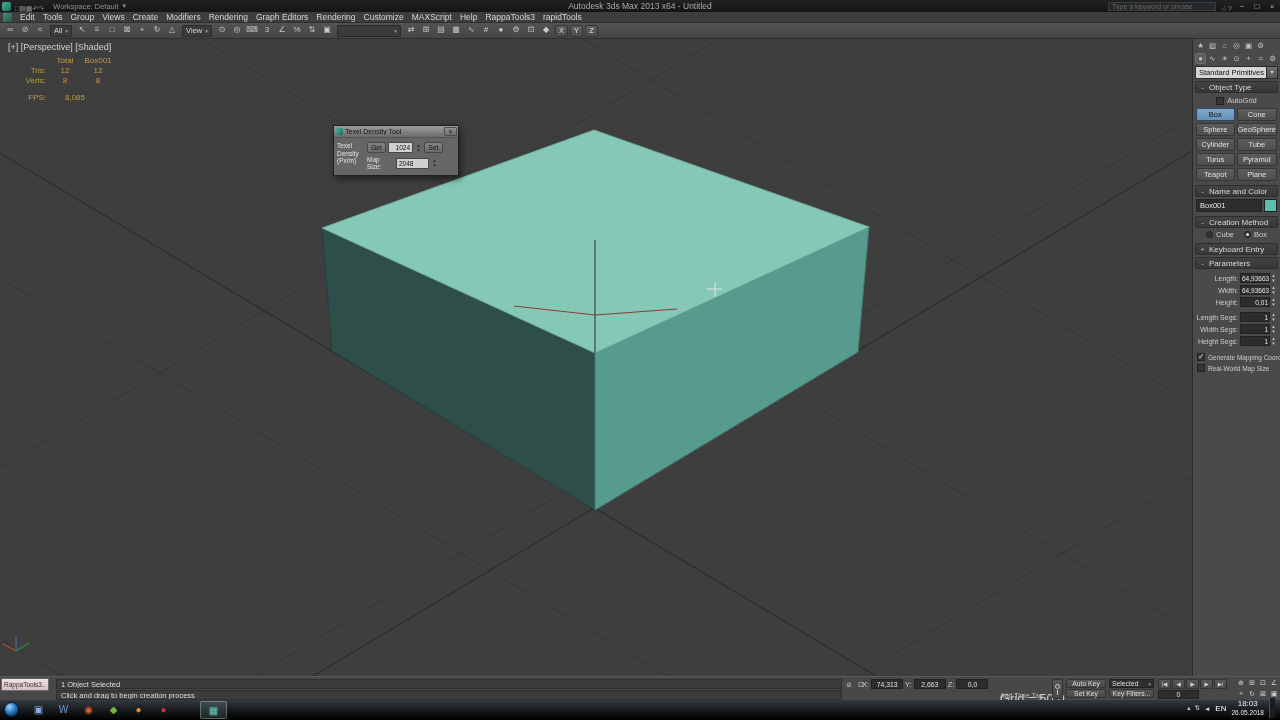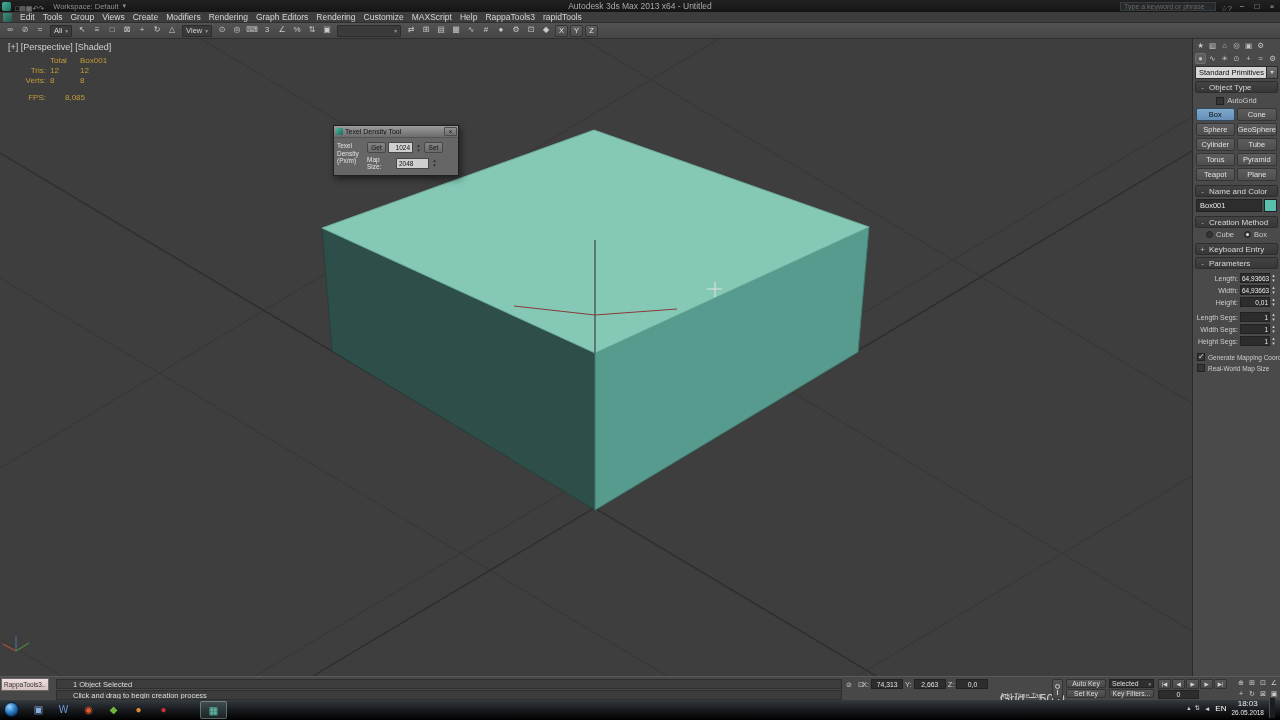--- a/index.html
+++ b/index.html
@@ -8,21 +8,21 @@
 button{font-family:inherit;}
 
 
 .titlebar{position:absolute;left:0;top:0;width:1280px;height:12px;background:linear-gradient(#212121,#151515);}
 .tb-left{position:absolute;left:2px;top:0;height:12px;display:flex;align-items:center;gap:4px;}
 .app-icon{width:9px;height:9px;border-radius:2px;background:linear-gradient(135deg,#45b39b,#1e6f5e);display:inline-block;}
 .qa-icon{font-size:7px;line-height:12px;color:#8f8f8f;}
 .workspace{font-size:7.5px;color:#8f8f8f;margin-left:5px;white-space:nowrap;}
 .tb-title{position:absolute;left:300px;right:300px;top:0;height:12px;line-height:12px;text-align:center;font-size:8.5px;color:#a9a9a9;white-space:nowrap;}
 .tb-right{position:absolute;right:3px;top:0;height:12px;display:flex;align-items:center;gap:5px;}
-.search-box{width:96px;height:9px;background:#26292b;border:1px solid #3a3d40;font-size:7px;color:#999;padding:0 3px;font-family:inherit;}
+.search-box{width:108px;height:9px;background:#26292b;border:1px solid #3a3d40;font-size:7px;color:#999;padding:0 3px;font-family:inherit;}
 .search-box::placeholder{color:#666;}
 .ic-icon{font-size:7.5px;color:#8a8a8a;}
 .win-btn{font-size:8px;color:#b3b3b3;width:10px;text-align:center;}
 
 
 .menubar{position:absolute;left:0;top:12px;width:1280px;height:11px;background:#3d3d3d;border-bottom:1px solid #2e2e2e;display:flex;align-items:center;gap:8px;padding-left:20px;}
 .app-menu-icon{position:absolute;left:3px;top:1px;width:9px;height:9px;background:linear-gradient(135deg,#3f8f7d,#27564b);border-radius:1px;}
 .menu-item{font-size:8.5px;color:#d6d6d6;white-space:nowrap;}
 
 
@@ -33,21 +33,21 @@
 .tdrop.named{width:64px;justify-content:flex-end;}
 .axisbtn{width:13px;height:12px;margin:0 1px;background:linear-gradient(#5f5f5f,#4c4c4c);border:1px solid #343434;border-radius:2px;color:#e3e3e3;font-size:7.5px;line-height:10px;text-align:center;}
 
 
 .viewport{position:absolute;left:0;top:39px;width:1192px;height:637px;background:#3e3e3e;}
 .vp-svg{position:absolute;left:0;top:0;}
 .vp-label{position:absolute;left:8px;top:3px;font-size:9px;color:#d2d2d2;}
 .vp-stats{position:absolute;left:14px;top:17px;font-size:8px;color:#c39b3b;line-height:10px;}
 .srow{display:grid;grid-template-columns:36px 30px 36px;}
 .srow span:first-child{text-align:right;padding-right:4px;}
-.srow span:nth-child(2),.srow span:nth-child(3){}
+.srow span:nth-child(2),.srow span:nth-child(3){text-align:center;}
 .srow.fps{margin-top:7px;gap:15px;}
 .srow.fps span:nth-child(2){text-align:left;}
 
 
 .dialog{position:absolute;left:333px;top:125px;width:126px;z-index:6;box-shadow:2px 3px 7px rgba(0,0,0,.5);border:1px solid #1f1f1f;}
 .dlg-titlebar{height:11px;background:linear-gradient(#9c9c9c,#6b6b6b);display:flex;align-items:center;padding:0 1px 0 2px;gap:2px;}
 .dlg-icon{width:7px;height:7px;background:linear-gradient(135deg,#49b59d,#20695a);border-radius:1px;}
 .dlg-title{flex:1;font-size:7px;color:#101010;white-space:nowrap;overflow:hidden;}
 .dlg-close{width:13px;height:9px;background:linear-gradient(#909090,#6f6f6f);border:1px solid #4c4c4c;border-radius:1px;font-size:7px;line-height:7px;text-align:center;color:#1c1c1c;}
 .dlg-body{background:#666;border-top:1px solid #555;padding:4px 3px 5px;display:flex;gap:3px;}
@@ -90,21 +90,21 @@
 .p-label{flex:1;text-align:right;font-size:7px;color:#ccc;padding-right:2px;white-space:nowrap;}
 .p-field{width:30px;height:10px;background:#2d2d2d;border:1px solid #222;color:#e6e6e6;font-size:6.5px;line-height:9px;text-align:right;padding:0 1px;}
 .p-spin{display:inline-flex;flex-direction:column;width:7px;}
 .p-spin i{font-style:normal;font-size:5px;line-height:5px;color:#ccc;text-align:center;}
 .params .param-row:nth-of-type(4){margin-top:5px;}
 .cbx-row{display:flex;align-items:center;gap:3px;font-size:6.5px;color:#ccc;margin:3px 0 0 2px;white-space:nowrap;}
 
 
 .statusbar{position:absolute;left:0;top:676px;width:1280px;height:24px;background:#484848;border-top:1px solid #5a5a5a;}
 .mini-window{position:absolute;left:1px;top:1px;width:48px;height:13px;background:linear-gradient(#efe0e0,#d8c0c0);border:1px solid #6a6a6a;font-size:6.5px;line-height:12px;color:#333;padding-left:2px;overflow:hidden;white-space:nowrap;}
-.status-field{position:absolute;left:56px;top:2px;width:786px;height:10px;background:#3c3c3c;border:1px solid #2e2e2e;font-size:7.5px;line-height:9px;color:#ddd;padding-left:16px;white-space:nowrap;overflow:hidden;}
+.status-field{position:absolute;left:56px;top:2px;width:786px;height:10px;background:#3c3c3c;border:1px solid #2e2e2e;font-size:7.5px;line-height:9px;color:#ddd;padding-left:4px;white-space:nowrap;overflow:hidden;}
 .prompt-field{top:13px;}
 .sb-icons{position:absolute;left:844px;top:3px;display:flex;gap:2px;}
 .sb-icon{width:10px;height:10px;font-size:7px;line-height:10px;text-align:center;color:#c5c5c5;}
 .coords{position:absolute;left:862px;top:2px;display:flex;align-items:center;gap:2px;}
 .coord-label{font-size:7.5px;color:#ccc;}
 .coord-field{width:32px;height:10px;background:#2d2d2d;border:1px solid #222;color:#e0e0e0;font-size:6.8px;line-height:9px;text-align:center;}
 .grid-label{position:absolute;left:1000px;top:14px;font-size:13px;color:#ccc;white-space:nowrap;text-decoration:underline;}
 .time-tag{position:absolute;left:1000px;top:15px;font-size:7px;color:#bbb;white-space:nowrap;}
 .keybig{position:absolute;left:1052px;top:2px;width:11px;height:20px;background:linear-gradient(#565656,#474747);border:1px solid #333;border-radius:2px;}
 .keyicon{position:absolute;left:2px;top:4px;width:5px;height:5px;border:1px solid #ccc;border-radius:50%;}

